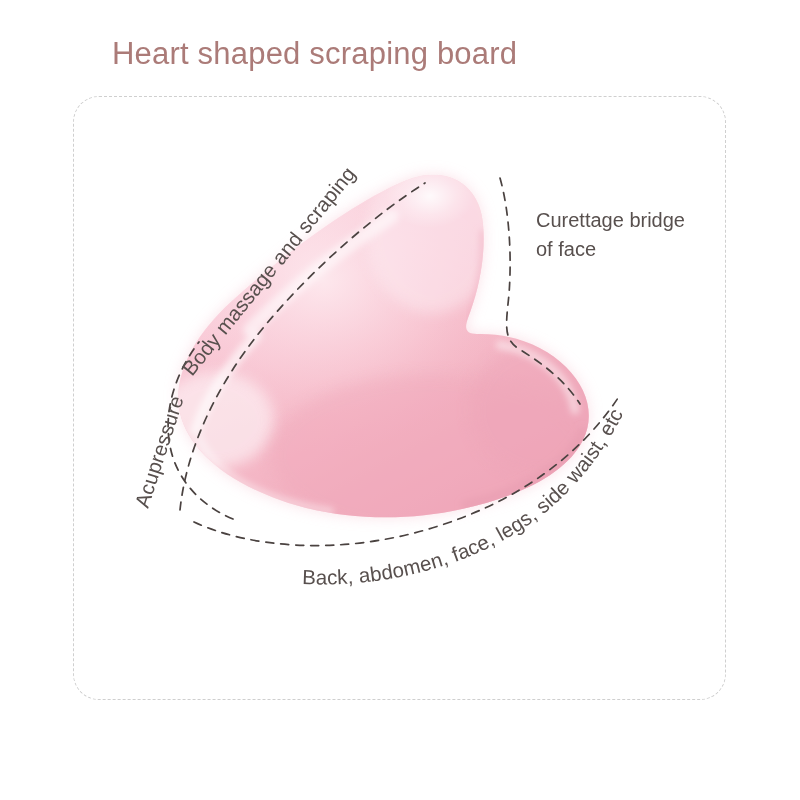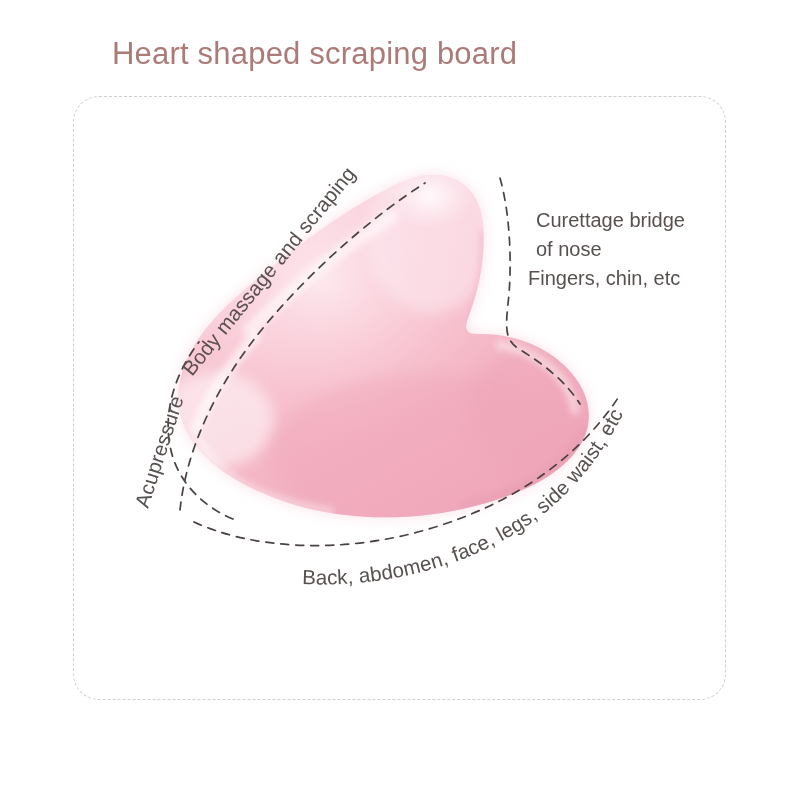--- a/index.html
+++ b/index.html
@@ -204,17 +204,16 @@
       <text class="anno-text" transform="translate(148,509) rotate(-72)">Acupressure</text>
 
       <text class="anno-text">
         <textPath href="#arcBottom" startOffset="0">Back, abdomen, face, legs, side waist, etc</textPath>
       </text>
     </g>
   </svg>
 
   <div class="anno-block" style="left:536px;top:206px;">
     <div>Curettage bridge</div>
-    <div>of nose</div>
-    <div style="margin-left:-8px;">Fingers, chin, etc</div>
+    <div>of face</div>
   </div>
 
 </div>
 
 </body></html>

